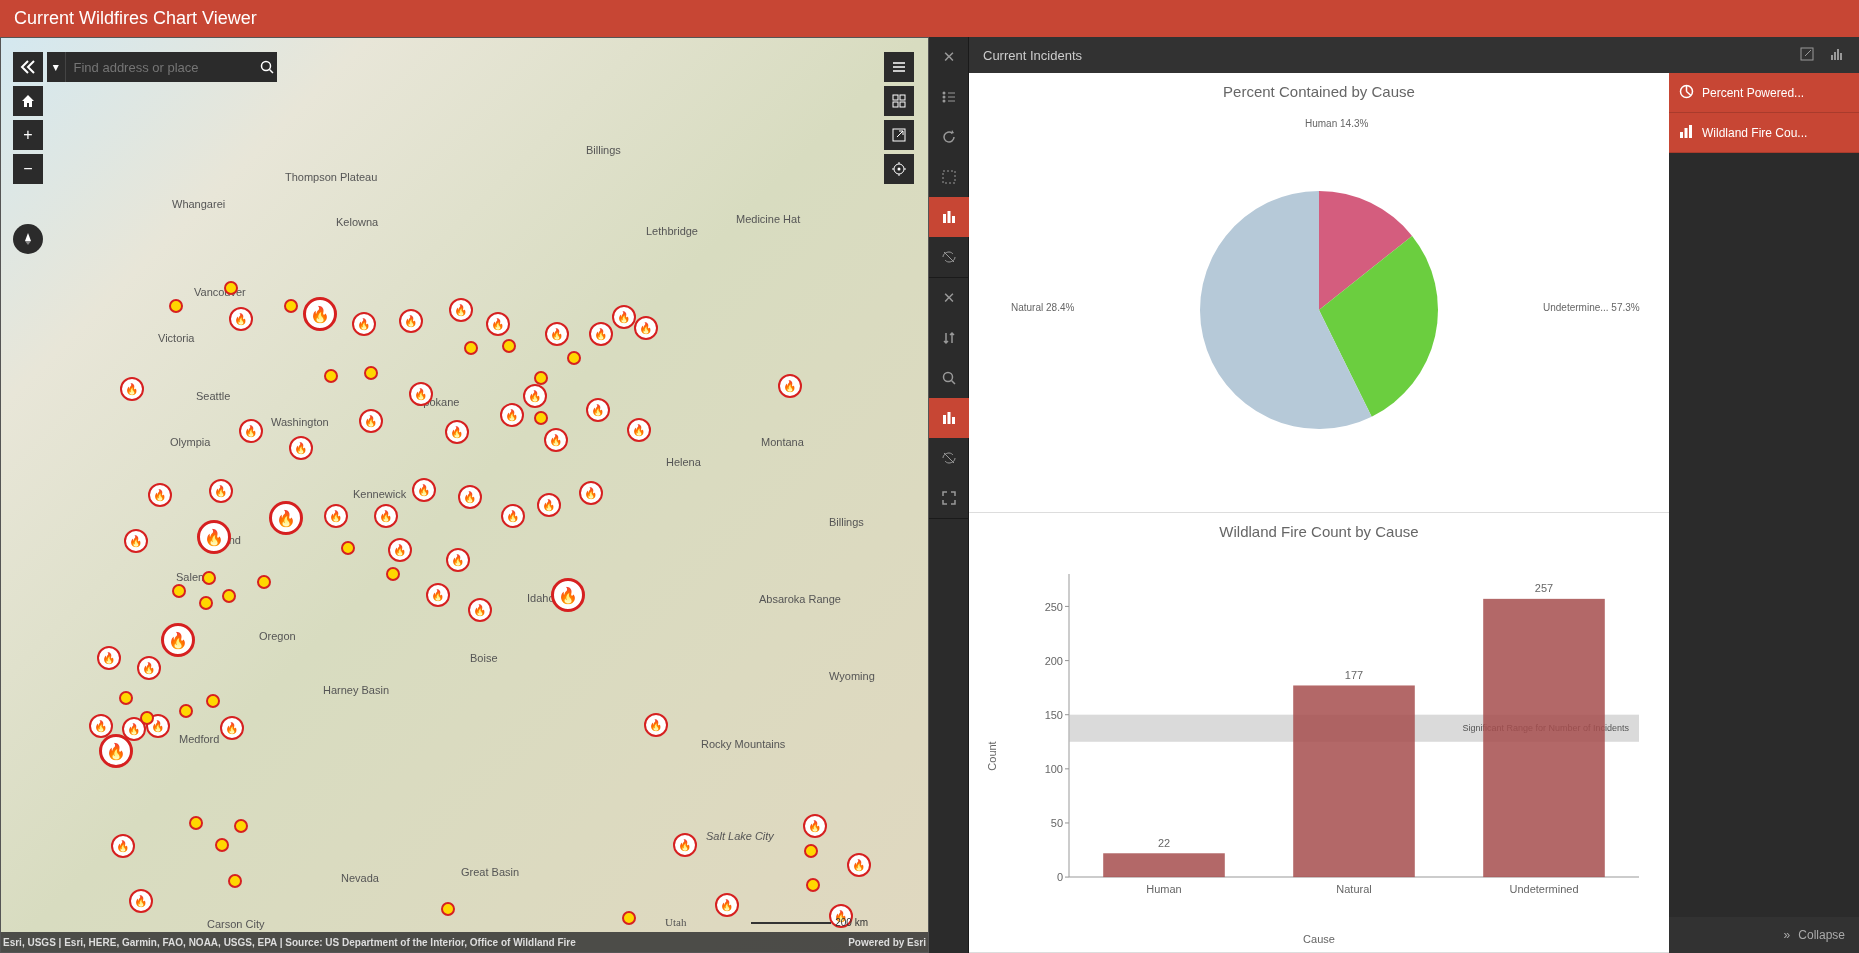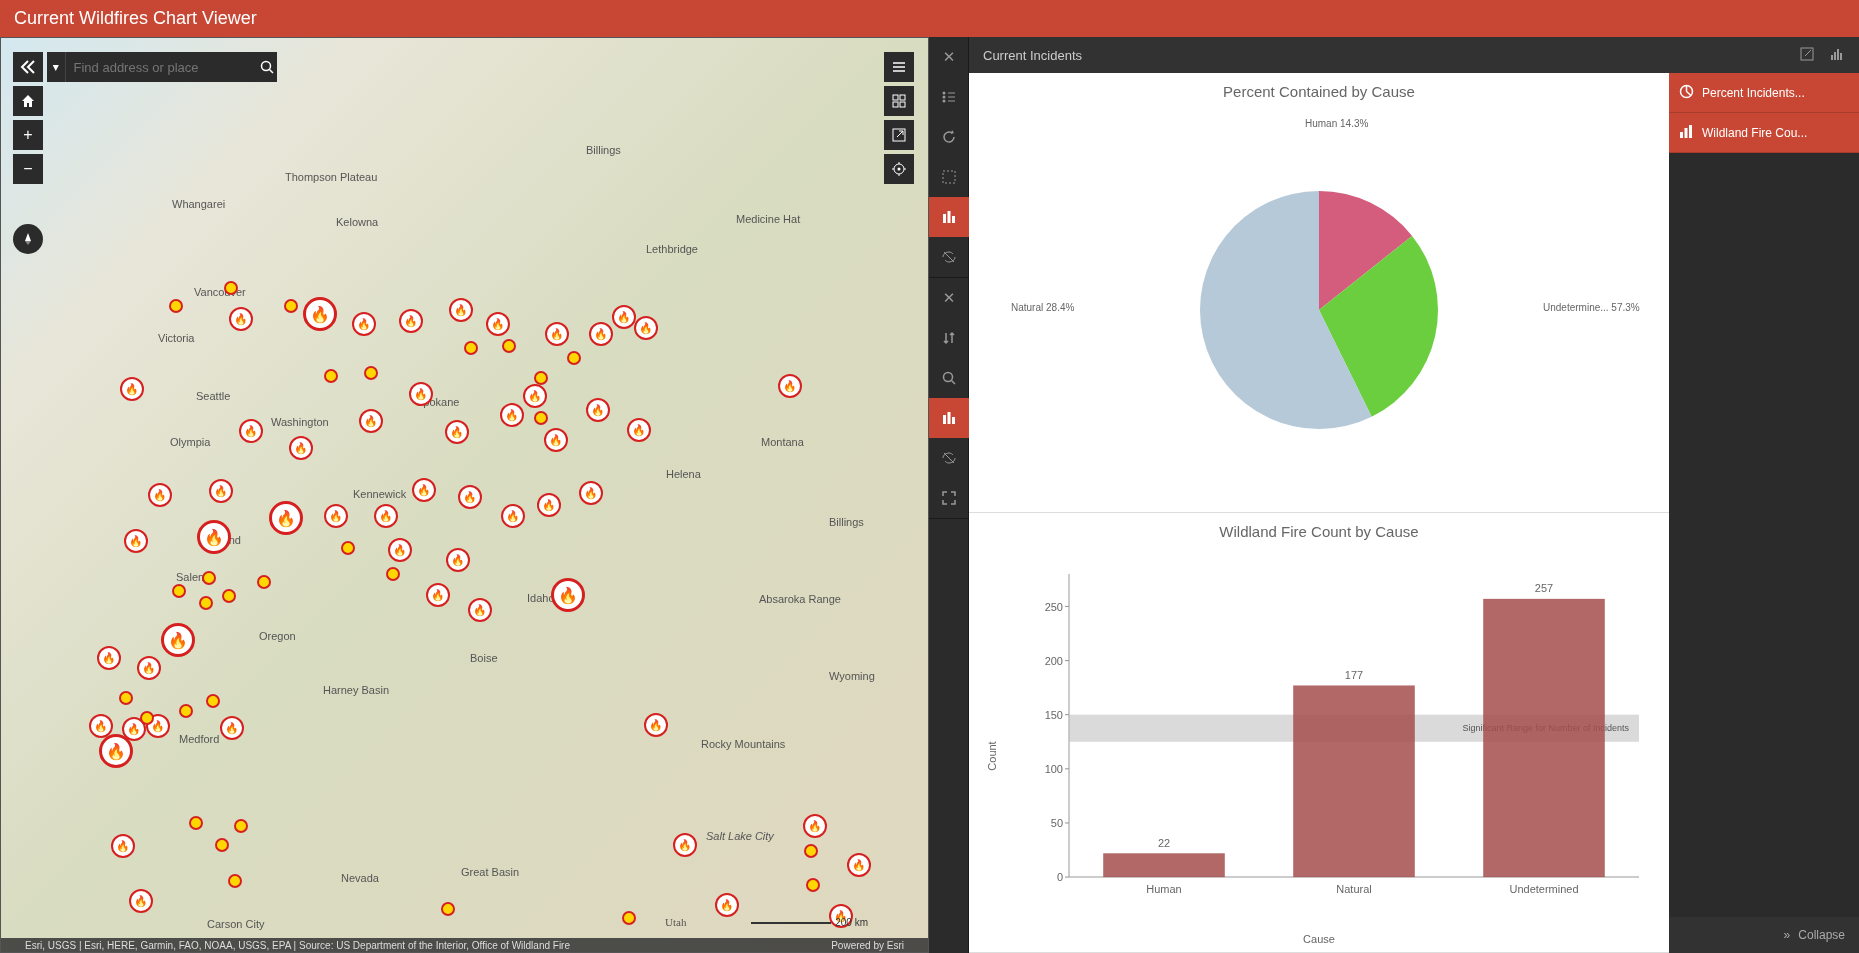--- a/index.html
+++ b/index.html
@@ -18,21 +18,21 @@
 .map-ctrls-tr { position:absolute; top:14px; right:14px; display:flex; flex-direction:column; gap:4px; }
 .compass { position:absolute; top:186px; left:12px; width:30px; height:30px; background:#2b2b2b; border-radius:50%; display:flex; align-items:center; justify-content:center; color:#fff; cursor:pointer; }
 .map-place { position:absolute; font-size:11px; color:#555; pointer-events:none; }
 .fire-icon { position:absolute; transform:translate(-50%,-50%); }
 .fire-circle { border-radius:50%; display:flex; align-items:center; justify-content:center; }
 .fire-lg { width:34px; height:34px; background:#fff; border:3px solid #d62020; }
 .fire-md { width:24px; height:24px; background:#fff; border:2.5px solid #d62020; }
 .fire-sm { width:14px; height:14px; background:#ffd700; border:2px solid #d62020; }
 .flame { color:#d62020; font-size:16px; }
 .flame-sm { color:#d62020; font-size:11px; }
-.map-attr { position:absolute; bottom:0; left:0; right:0; height:14px; background:rgba(50,50,50,0.85); color:#ddd; font-size:10px; display:flex; align-items:center; justify-content:space-between; padding:0 24px; }
+.map-attr { position:absolute; bottom:0; left:0; right:0; height:20px; background:rgba(50,50,50,0.85); color:#ddd; font-size:10px; display:flex; align-items:center; justify-content:space-between; padding:0 2px;font-weight:bold; }
 .scalebar { position:absolute; bottom:24px; right:60px; color:#333; font-size:10px; display:flex; align-items:center; gap:4px; }
 .scalebar-line { width:80px; height:2px; background:#333; border-left:2px solid #333; border-right:2px solid #333; }
 
 .right { flex:1; display:flex; background:#2b2b2b; }
 .tool-strip { width:40px; background:#2b2b2b; border-right:1px solid #1a1a1a; display:flex; flex-direction:column; }
 .tool-group { display:flex; flex-direction:column; border-bottom:1px solid #1a1a1a; }
 .tool-item { width:40px; height:40px; display:flex; align-items:center; justify-content:center; color:#999; cursor:pointer; font-size:15px; }
 .tool-item.active { background:#c74634; color:#fff; }
 
 .charts-area { flex:1; display:flex; flex-direction:column; }
@@ -136,30 +136,30 @@
             <line x1="13" y1="8" x2="15" y2="8" stroke="#fff"></line>
           </svg>
       </div>
     </div>
 
     <div id="map-places">
         <div class="map-place" style="left: 585px; top: 106px;">Billings</div>
         <div class="map-place" style="left: 171px; top: 160px;">Whangarei</div>
         <div class="map-place" style="left: 284px; top: 133px;">Thompson Plateau</div>
         <div class="map-place" style="left: 335px; top: 178px;">Kelowna</div>
-        <div class="map-place" style="left: 645px; top: 205px;">Lethbridge</div>
+        <div class="map-place" style="left: 645px; top: 187px;">Lethbridge</div>
         <div class="map-place" style="left: 735px; top: 175px;">Medicine Hat</div>
         <div class="map-place" style="left: 193px; top: 248px;">Vancouver</div>
         <div class="map-place" style="left: 157px; top: 294px;">Victoria</div>
         <div class="map-place" style="left: 195px; top: 352px;">Seattle</div>
         <div class="map-place" style="left: 270px; top: 378px;">Washington</div>
         <div class="map-place" style="left: 760px; top: 398px;">Montana</div>
         <div class="map-place" style="left: 169px; top: 398px;">Olympia</div>
         <div class="map-place" style="left: 415px; top: 358px;">Spokane</div>
-        <div class="map-place" style="left: 665px; top: 418px; margin-top: 12px;">Helena</div>
+        <div class="map-place" style="left: 665px; top: 418px;">Helena</div>
         <div class="map-place" style="left: 828px; top: 478px;">Billings</div>
         <div class="map-place" style="left: 352px; top: 450px;">Kennewick</div>
         <div class="map-place" style="left: 199px; top: 496px;">Portland</div>
         <div class="map-place" style="left: 175px; top: 533px;">Salem</div>
         <div class="map-place" style="left: 526px; top: 554px;">Idaho</div>
         <div class="map-place" style="left: 258px; top: 592px;">Oregon</div>
         <div class="map-place" style="left: 469px; top: 614px;">Boise</div>
         <div class="map-place" style="left: 828px; top: 632px;">Wyoming</div>
         <div class="map-place" style="left: 322px; top: 646px;">Harney Basin</div>
         <div class="map-place" style="left: 178px; top: 695px;">Medford</div>
@@ -690,21 +690,21 @@
             </div>
           </div>
         </div>
         <div class="chart-panel">
           <div id="panel-items">
               <div class="panel-item">
                 <span class="panel-icon"><svg width="15" height="15" viewBox="0 0 15 15">
                     <circle cx="7.5" cy="7.5" r="6" stroke="#fff" fill="none" stroke-width="1.5"></circle>
                     <path d="M7.5 7.5V1.5M7.5 7.5l4.5 4" stroke="#fff" stroke-width="1.5"></path>
                   </svg></span>
-                <span>Percent Incidents...</span>
+                <span>Percent Powered...</span>
               </div>
               <div class="panel-item">
                 <span class="panel-icon"><svg width="15" height="15" viewBox="0 0 15 15">
                     <rect x="1" y="8" width="3" height="6" fill="#fff"></rect>
                     <rect x="5.5" y="4" width="3" height="10" fill="#fff"></rect>
                     <rect x="10" y="1" width="3" height="13" fill="#fff"></rect>
                   </svg></span>
                 <span>Wildland Fire Cou...</span>
               </div>
             </div>

